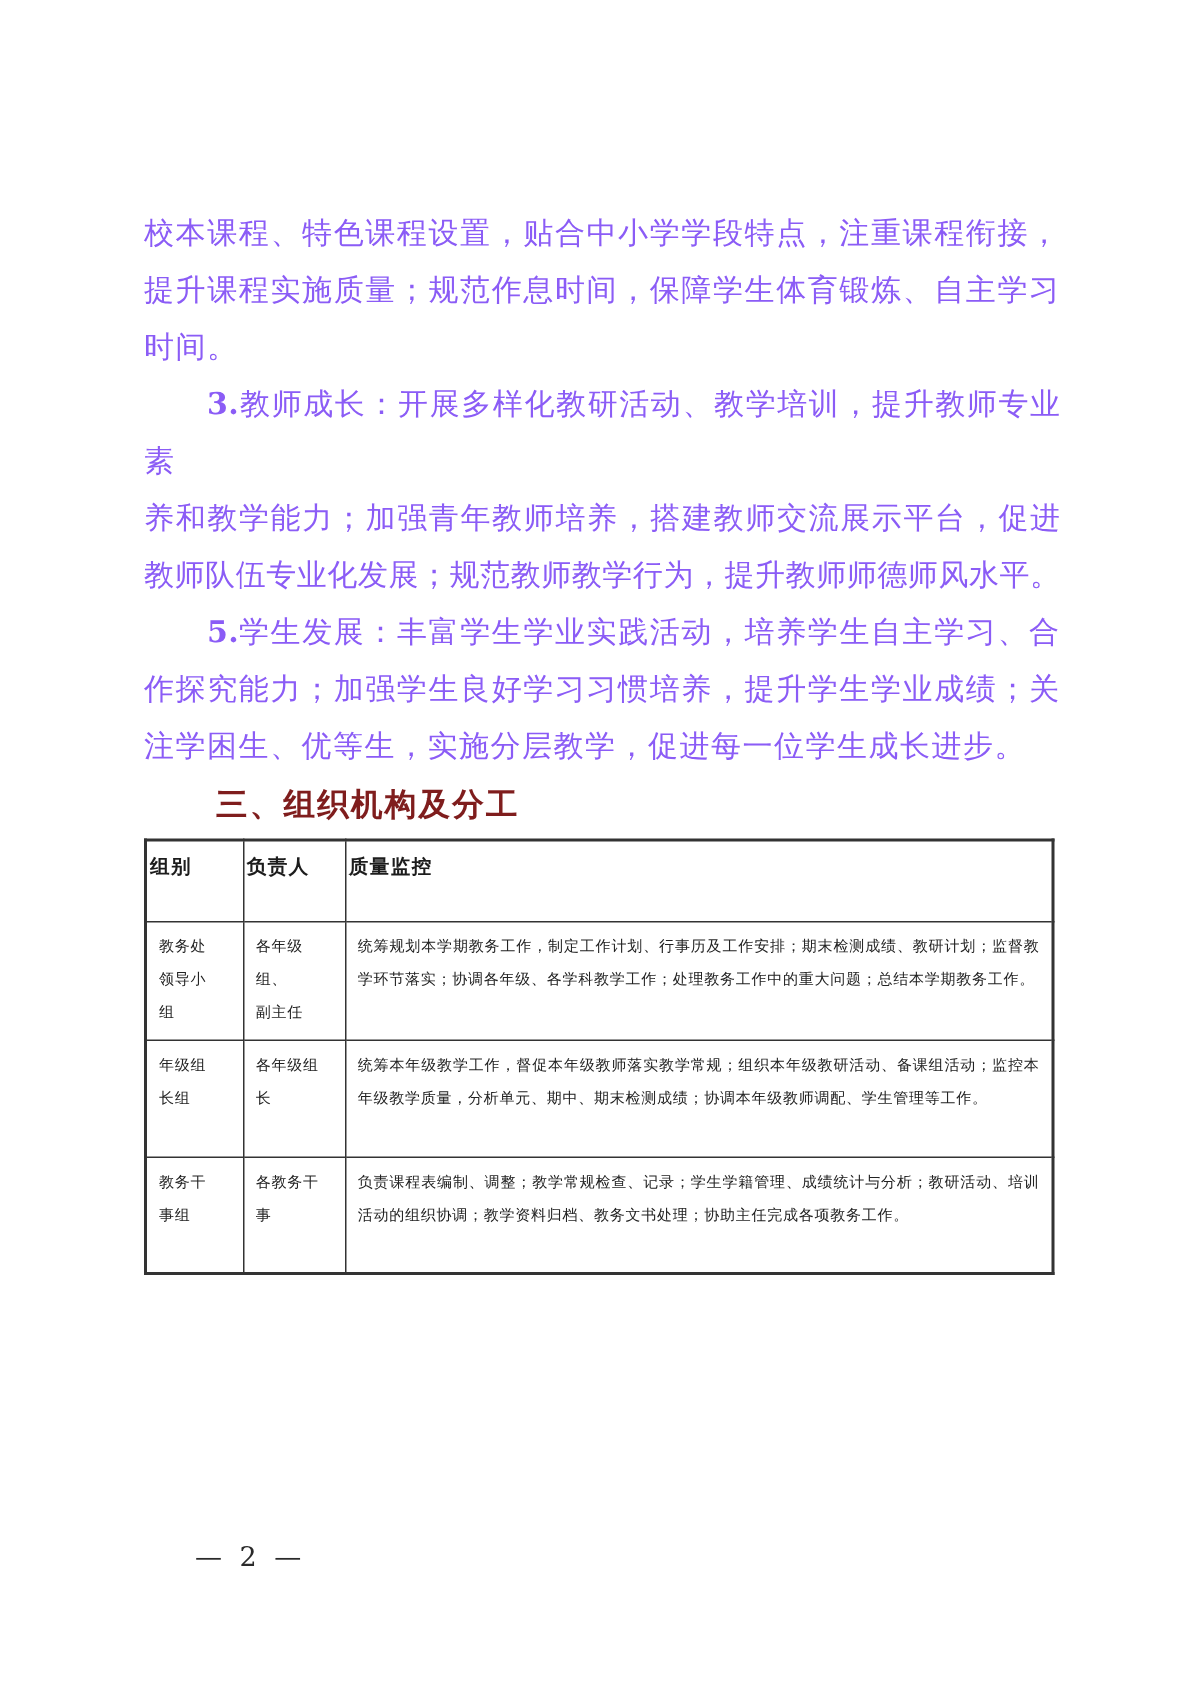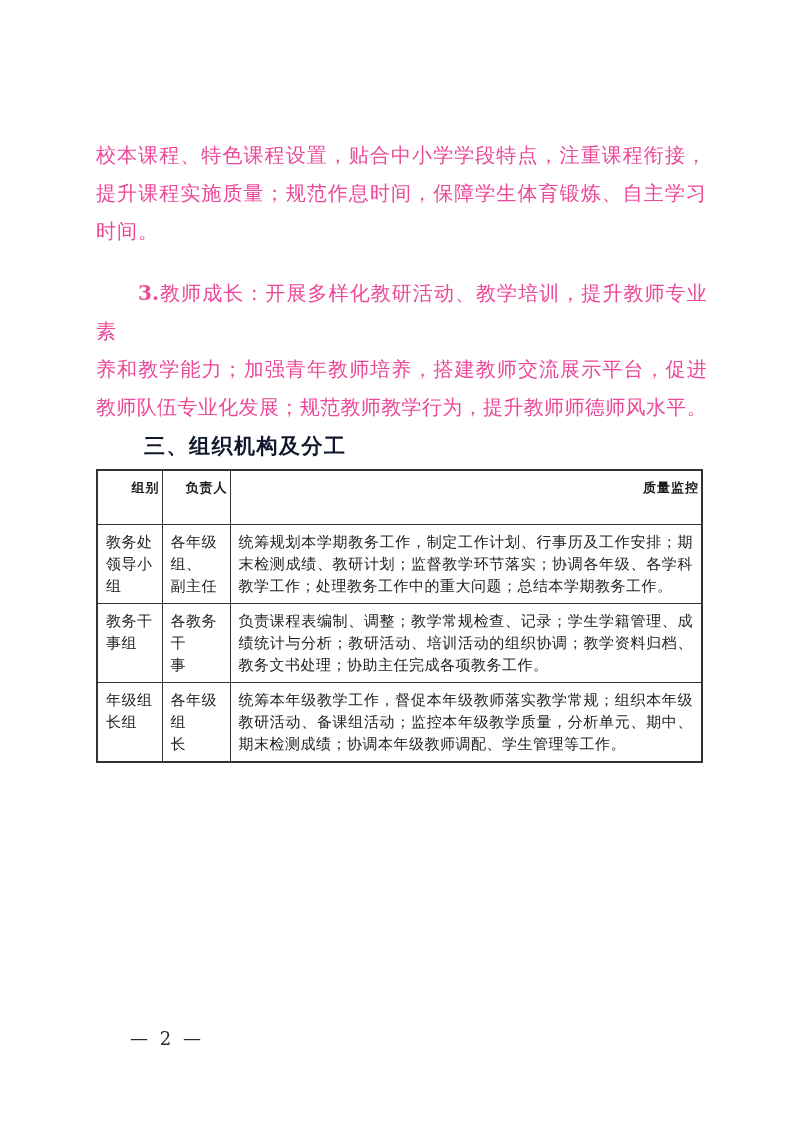--- a/index.html
+++ b/index.html
@@ -16,70 +16,69 @@
     left: 96px; top: 136px;
     width: 611px;
   }
   .body-para {
     margin: 0;
     font-size: 20px;
     line-height: 38px;
     letter-spacing: 1px;
     text-align: justify;
     text-justify: inter-character;
-    color: #ec4899;
+    color: #8b5cf6;
   }
   .body-para.indent { text-indent: 42px; }
   .body-para .num {
     font-weight: bold;
     letter-spacing: 0.2px;
   }
   
   .body-para.hard .ptext {
     white-space: pre-line;
   }
   .body-para.hard {
     letter-spacing: 0.3px;
     text-align: justify;
     text-align-last: justify;
-    margin-top: 24px;
   }
   .section-heading {
     margin: 0;
     padding-left: 48px;
     font-family: "DejaVu Sans", "Liberation Sans", sans-serif;
     font-weight: bold;
     font-size: 21px;
     line-height: 40px;
     letter-spacing: 1.5px;
-    color: #0f172a;
+    color: #7f1d1d;
   }
   table.org-table {
     border-collapse: collapse;
     table-layout: fixed;
     width: 607px;
     margin-top: 3px;
     border: 2px solid #333333;
   }
   .org-table th, .org-table td {
     border: 1px solid #333333;
     vertical-align: top;
     box-sizing: border-box;
   }
   .org-table th {
     font-size: 13px;
     font-weight: bold;
-    text-align: right;
+    text-align: left;
     padding: 8px 2px 2px 2px;
     height: 54px;
     letter-spacing: 1px;
     color: #1c1c1c;
   }
   .org-table td {
-    font-size: 15px;
+    font-size: 10px;
     line-height: 22px;
     padding: 6px 8px;
     letter-spacing: 0.5px;
     color: #222222;
   }
   .org-table tbody tr { height: 78px; }
   .col-group  { width: 65px; }
   .col-leader { width: 68px; }
   .cell-group, .cell-leader {
     white-space: pre-line;
@@ -102,20 +101,21 @@
 
 <div class="content">
 
   <p class="body-para">校本课程、特色课程设置，贴合中小学学段特点，注重课程衔接，提升课程实施质量；规范作息时间，保障学生体育锻炼、自主学习时间。</p>
 
   <p class="body-para indent hard"><span class="num">3.</span><span class="ptext">教师成长：开展多样化教研活动、教学培训，提升教师专业素
 养和教学能力；加强青年教师培养，搭建教师交流展示平台，促进
 教师队伍专业化发展；规范教师教学行为，提升教师师德师风水平。</span></p>
 
 
+  <p class="body-para indent"><span class="num">5.</span><span class="ptext">学生发展：丰富学生学业实践活动，培养学生自主学习、合作探究能力；加强学生良好学习习惯培养，提升学生学业成绩；关注学困生、优等生，实施分层教学，促进每一位学生成长进步。</span></p>
 
   <h3 class="section-heading">三、组织机构及分工</h3>
 
   <table class="org-table">
     <thead>
       <tr class="header-row">
         <th class="col-group">组别</th>
         <th class="col-leader">负责人</th>
         <th class="col-duty">质量监控</th>
       </tr>
@@ -123,30 +123,30 @@
     <tbody>
       <tr class="table-row">
         <td class="cell-group">教务处
 领导小
 组</td>
         <td class="cell-leader">各年级组、
 副主任</td>
         <td class="cell-duty">统筹规划本学期教务工作，制定工作计划、行事历及工作安排；期末检测成绩、教研计划；监督教学环节落实；协调各年级、各学科教学工作；处理教务工作中的重大问题；总结本学期教务工作。</td>
       </tr>
       <tr class="table-row">
+        <td class="cell-group">年级组
+长组</td>
+        <td class="cell-leader">各年级组
+长</td>
+        <td class="cell-duty">统筹本年级教学工作，督促本年级教师落实教学常规；组织本年级教研活动、备课组活动；监控本年级教学质量，分析单元、期中、期末检测成绩；协调本年级教师调配、学生管理等工作。</td>
+      </tr>
+      <tr class="table-row">
         <td class="cell-group">教务干
 事组</td>
         <td class="cell-leader">各教务干
 事</td>
         <td class="cell-duty">负责课程表编制、调整；教学常规检查、记录；学生学籍管理、成绩统计与分析；教研活动、培训活动的组织协调；教学资料归档、教务文书处理；协助主任完成各项教务工作。</td>
-      </tr>
-      <tr class="table-row">
-        <td class="cell-group">年级组
-长组</td>
-        <td class="cell-leader">各年级组
-长</td>
-        <td class="cell-duty">统筹本年级教学工作，督促本年级教师落实教学常规；组织本年级教研活动、备课组活动；监控本年级教学质量，分析单元、期中、期末检测成绩；协调本年级教师调配、学生管理等工作。</td>
       </tr>
     </tbody>
   </table>
 </div>
 
 <div class="page-number">— 2 —</div>
 
 </body></html>

